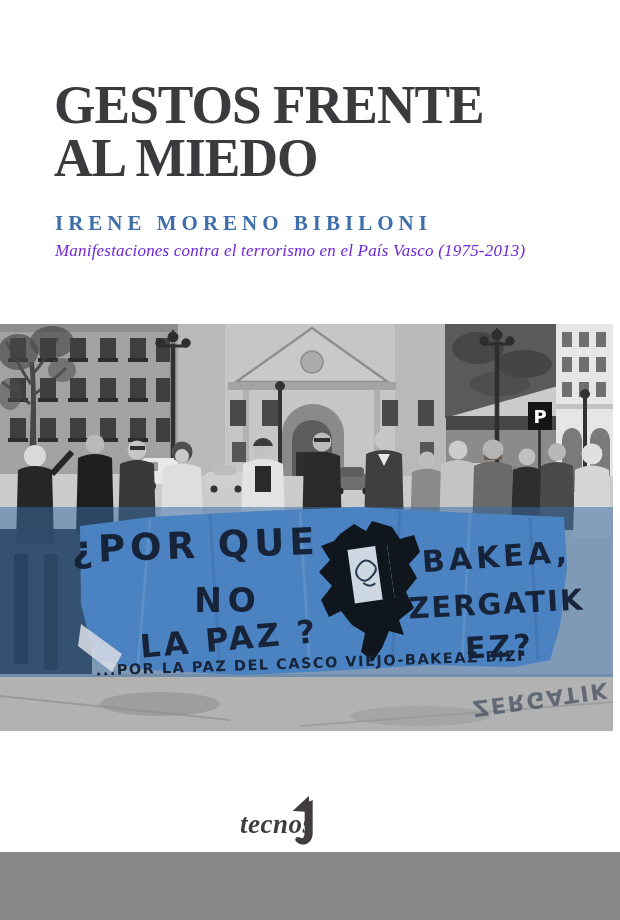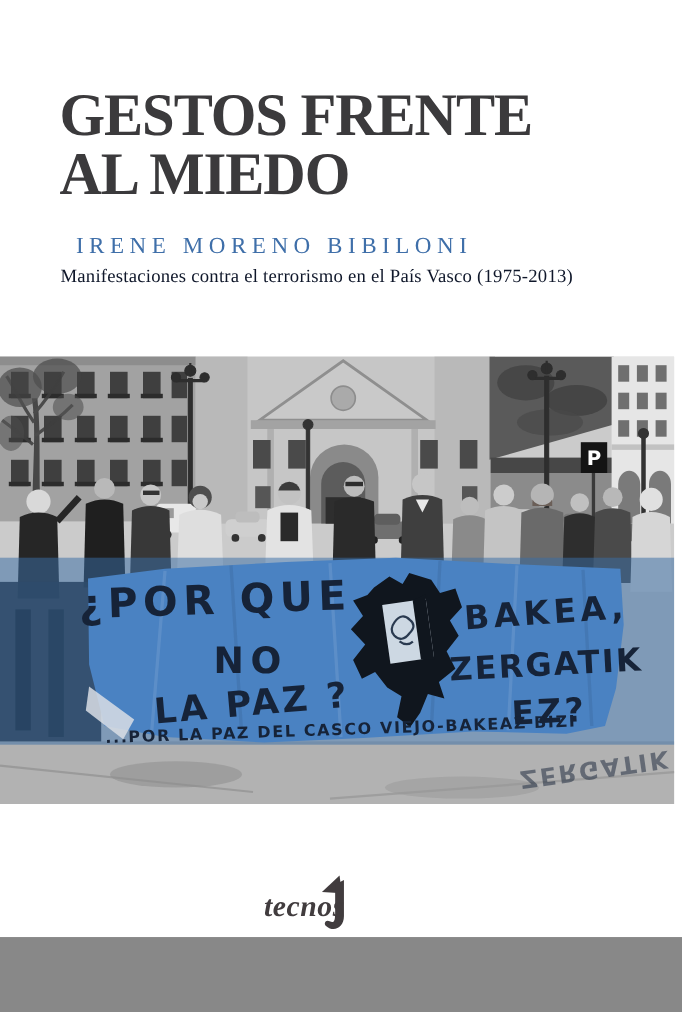--- a/index.html
+++ b/index.html
@@ -2,23 +2,23 @@
 <html><head>
 <meta charset="utf-8">
 <style>
   html,body{margin:0;padding:0;background:#888;}
   .cover{position:relative;width:620px;height:852px;background:#ffffff;overflow:hidden;
          font-family:"Liberation Serif",serif;}
   
   .title{position:absolute;left:54px;top:78px;color:#3b3a3c;font-weight:700;
          font-size:55px;line-height:53px;letter-spacing:-1px;
          transform:scaleX(.97);transform-origin:left top;white-space:nowrap;}
-  .author{position:absolute;left:55px;top:211px;color:#3f6fa9;font-weight:400;
-          font-size:21px;letter-spacing:5px;white-space:nowrap;margin-left:14px;}
-  .subtitle{position:absolute;left:55px;top:241px;color:#0f172a;
+  .author{position:absolute;left:55px;top:211px;color:#3f6fa9;font-weight:700;
+          font-size:21px;letter-spacing:5px;white-space:nowrap;}
+  .subtitle{position:absolute;left:55px;top:241px;color:#6d28d9;font-style:italic;
             font-size:17px;letter-spacing:.2px;white-space:nowrap;}
   
   .photo{position:absolute;left:0;top:324px;width:613px;height:407px;}
   .photo svg{display:block;}
   .bt{font-family:"DejaVu Sans","Liberation Sans",sans-serif;font-weight:700;fill:#162338;}
   
   .logo{position:absolute;left:50%;top:795px;transform:translateX(-50%);
         width:140px;height:62px;}
   .logo .bigt{position:absolute;left:50%;top:0;transform:translateX(-62%);}
   .logo .word{position:absolute;top:14px;left:0;width:100%;

